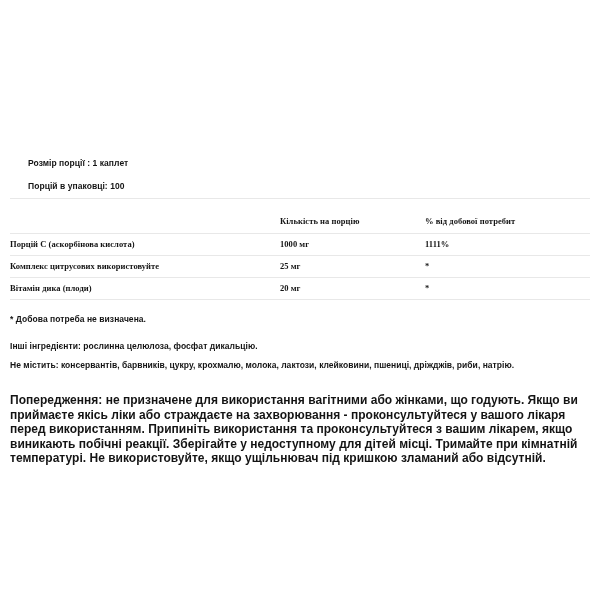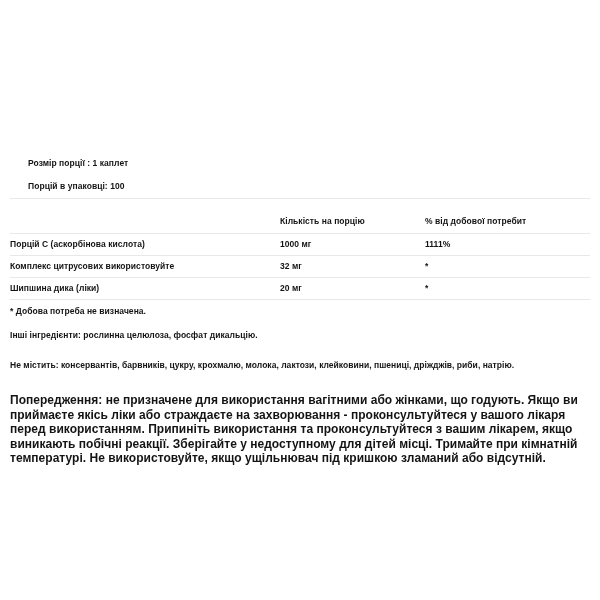--- a/index.html
+++ b/index.html
@@ -61,20 +61,21 @@
     line-height: 11px;
     letter-spacing: 0.05px;
     color: #141414;
     text-align: left;
     vertical-align: middle;
     padding: 0;
     height: 21px;
     border-bottom: 1px solid #e8e8e8;
     white-space: nowrap;
     overflow: hidden;
+    font-family: Liberation Serif, serif;
   }
   .nutrition-table thead th {
     border-top: 1px solid #e8e8e8;
     height: 28px;
     vertical-align: bottom;
     padding-bottom: 6px;
   }
   .nutrition-table thead th.blank { border-top: 1px solid #e8e8e8; }
   .nutrition-table tbody td { height: 21px; }
   .amount-cell, .dv-cell { font-weight: bold; }
@@ -85,21 +86,21 @@
     left: 10px;
     top: 298px;
     width: 580px;
   }
   .footnote-line {
     font-size: 8.5px;
     font-weight: bold;
     line-height: 11px;
     letter-spacing: 0.05px;
     color: #141414;
-    margin: 8px 0 13px 0;
+    margin: 16px 0 13px 0;
   }
   .footnote-line:last-child { margin-bottom: 0; }
 
   
   .free-from {
     position: absolute;
     left: 10px;
     top: 351px;
     width: 584px;
     font-size: 8.5px;
@@ -148,25 +149,25 @@
       </tr>
     </thead>
     <tbody>
       <tr>
         <td class="name-cell">Порцій С (аскорбінова кислота)</td>
         <td class="amount-cell">1000 мг</td>
         <td class="dv-cell">1111%</td>
       </tr>
       <tr>
         <td class="name-cell">Комплекс цитрусових використовуйте</td>
-        <td class="amount-cell">32 мг</td>
+        <td class="amount-cell">25 мг</td>
         <td class="dv-cell">*</td>
       </tr>
       <tr>
-        <td class="name-cell">Шипшина дика (ліки)</td>
+        <td class="name-cell">Вітамін дика (плоди)</td>
         <td class="amount-cell">20 мг</td>
         <td class="dv-cell">*</td>
       </tr>
     </tbody>
   </table>
 
   <div class="footnotes">
     <p class="footnote-line">* Добова потреба не визначена.</p>
     <p class="footnote-line">Інші інгредієнти: рослинна целюлоза, фосфат дикальцію.</p>
   </div>

